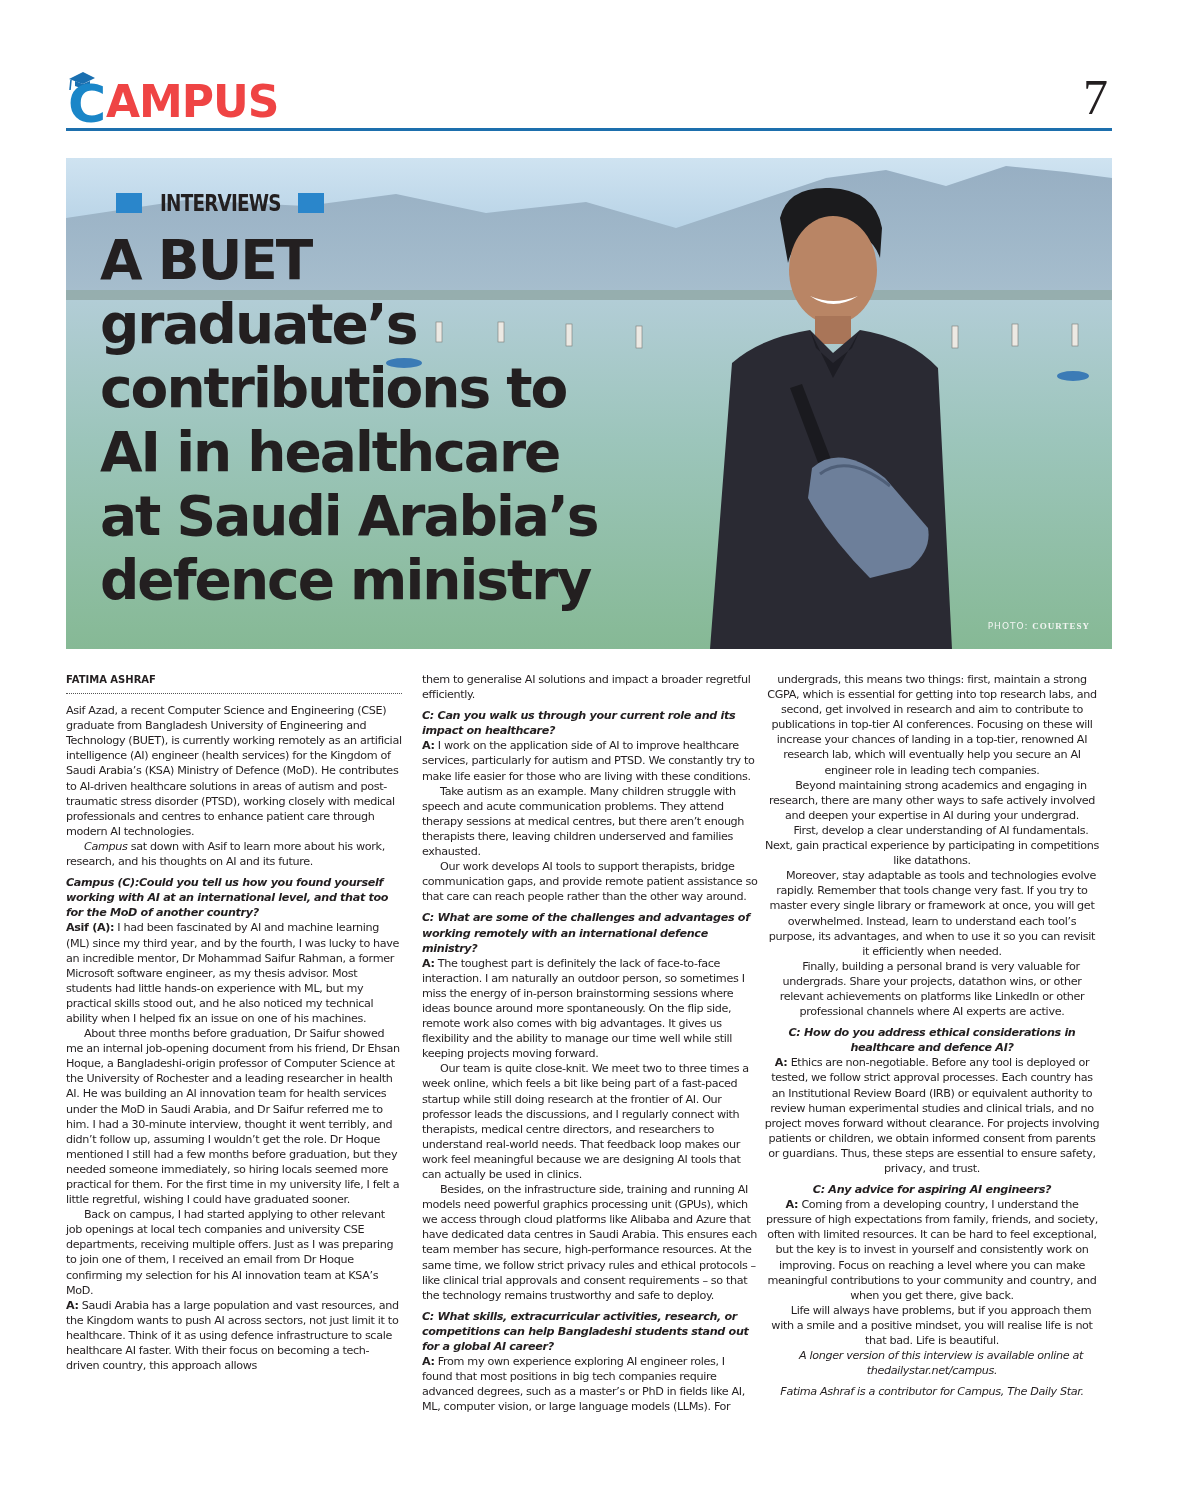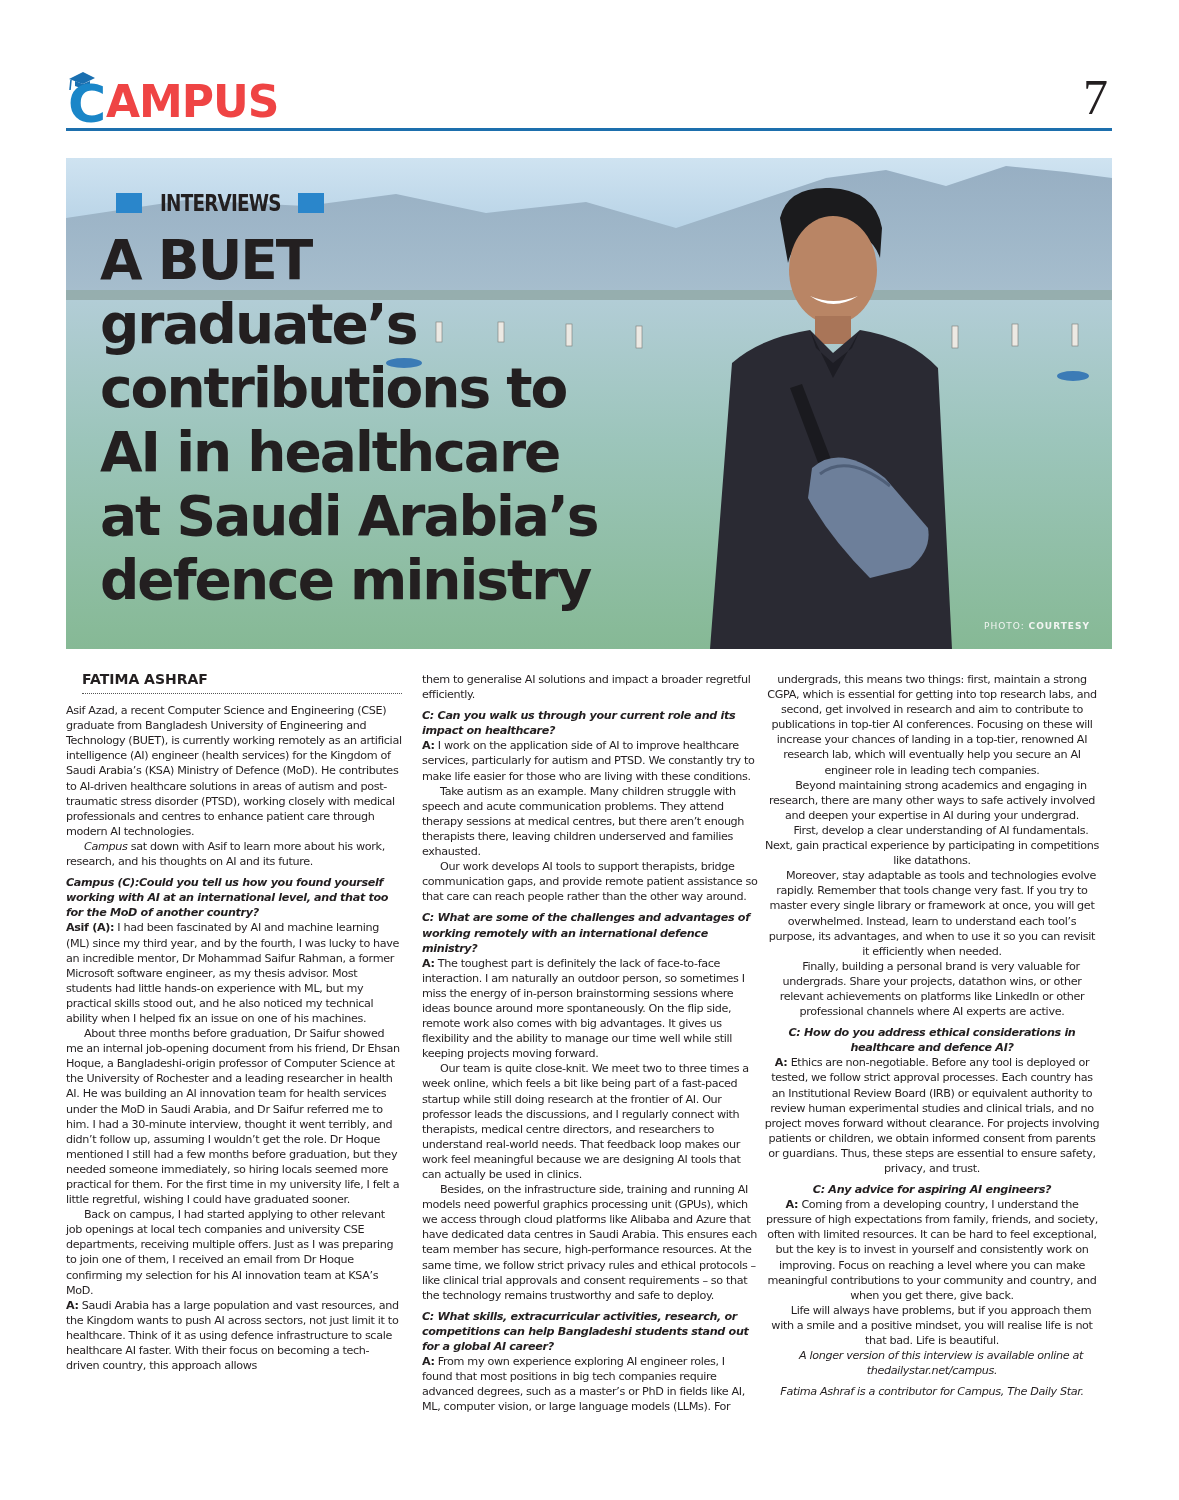--- a/index.html
+++ b/index.html
@@ -20,28 +20,28 @@
   .hero { position: absolute; left: 66px; top: 158px; width: 1046px; height: 491px; overflow: hidden;
           background: linear-gradient(180deg, #cfe3f1 0%, #b8d3e6 14%, #a9c6da 26%, #b7cfdc 35%, #b6d0d8 44%, #a8c9c6 56%, #98c2b6 70%, #8fbea7 85%, #8dbd9f 100%); }
   .mountains { position: absolute; left: 0; top: 0; width: 1046px; height: 491px; }
   .kicker { position: absolute; left: 34px; top: 32px; display: flex; align-items: center; gap: 18px; margin-left: 16px; }
   .kicker-square { width: 26px; height: 20px; background: #2a86cb; }
   .kicker-label { font-family: "DejaVu Sans", sans-serif; font-weight: bold; font-size: 23px; color: #231f20; letter-spacing: -1px; transform: scaleX(0.8); transform-origin: left center; width: 120px; }
   .headline { position: absolute; left: 34px; top: 70px; width: 560px; font-family: "DejaVu Sans", sans-serif; font-weight: bold; font-size: 55px; line-height: 64px; color: #231f20; letter-spacing: -2px; }
   .headline span { display: block; white-space: nowrap; }
   .person { position: absolute; left: 604px; top: 20px; width: 300px; height: 471px; }
   .photo-credit { position: absolute; right: 22px; bottom: 18px; font-family: "DejaVu Sans", sans-serif; font-size: 9px; color: #f2f5f2; letter-spacing: 1px; }
-  .photo-credit b { font-weight: bold; }
+  .photo-credit b { font-weight: bold; font-family: Liberation Serif, serif; }
 
   
   .col { position: absolute; top: 672px; width: 336px; font-family: "DejaVu Sans", sans-serif; font-size: 11.2px; line-height: 15.1px; color: #231f20; letter-spacing: -0.35px; }
   .col1 { left: 66px; }
   .col2 { left: 422px; }
   .col3 { left: 764px; text-align: center; }
-  .byline { font-weight: bold; font-size: 14px; letter-spacing: 0; padding-bottom: 6px; border-bottom: 1.5px dotted #555; margin-bottom: 9px; margin-left: 16px; }
+  .byline { font-weight: bold; font-size: 10px; letter-spacing: 0; padding-bottom: 6px; border-bottom: 1.5px dotted #555; margin-bottom: 9px; }
   .p { text-indent: 0; }
   .p.ind { text-indent: 18px; }
   .q { font-weight: bold; font-style: italic; margin-top: 6px; }
   .a-label { font-weight: bold; }
   .it { font-style: italic; }
   .credit-line { font-style: italic; margin-top: 6px; }
 </style>
 </head>
 <body>
 

